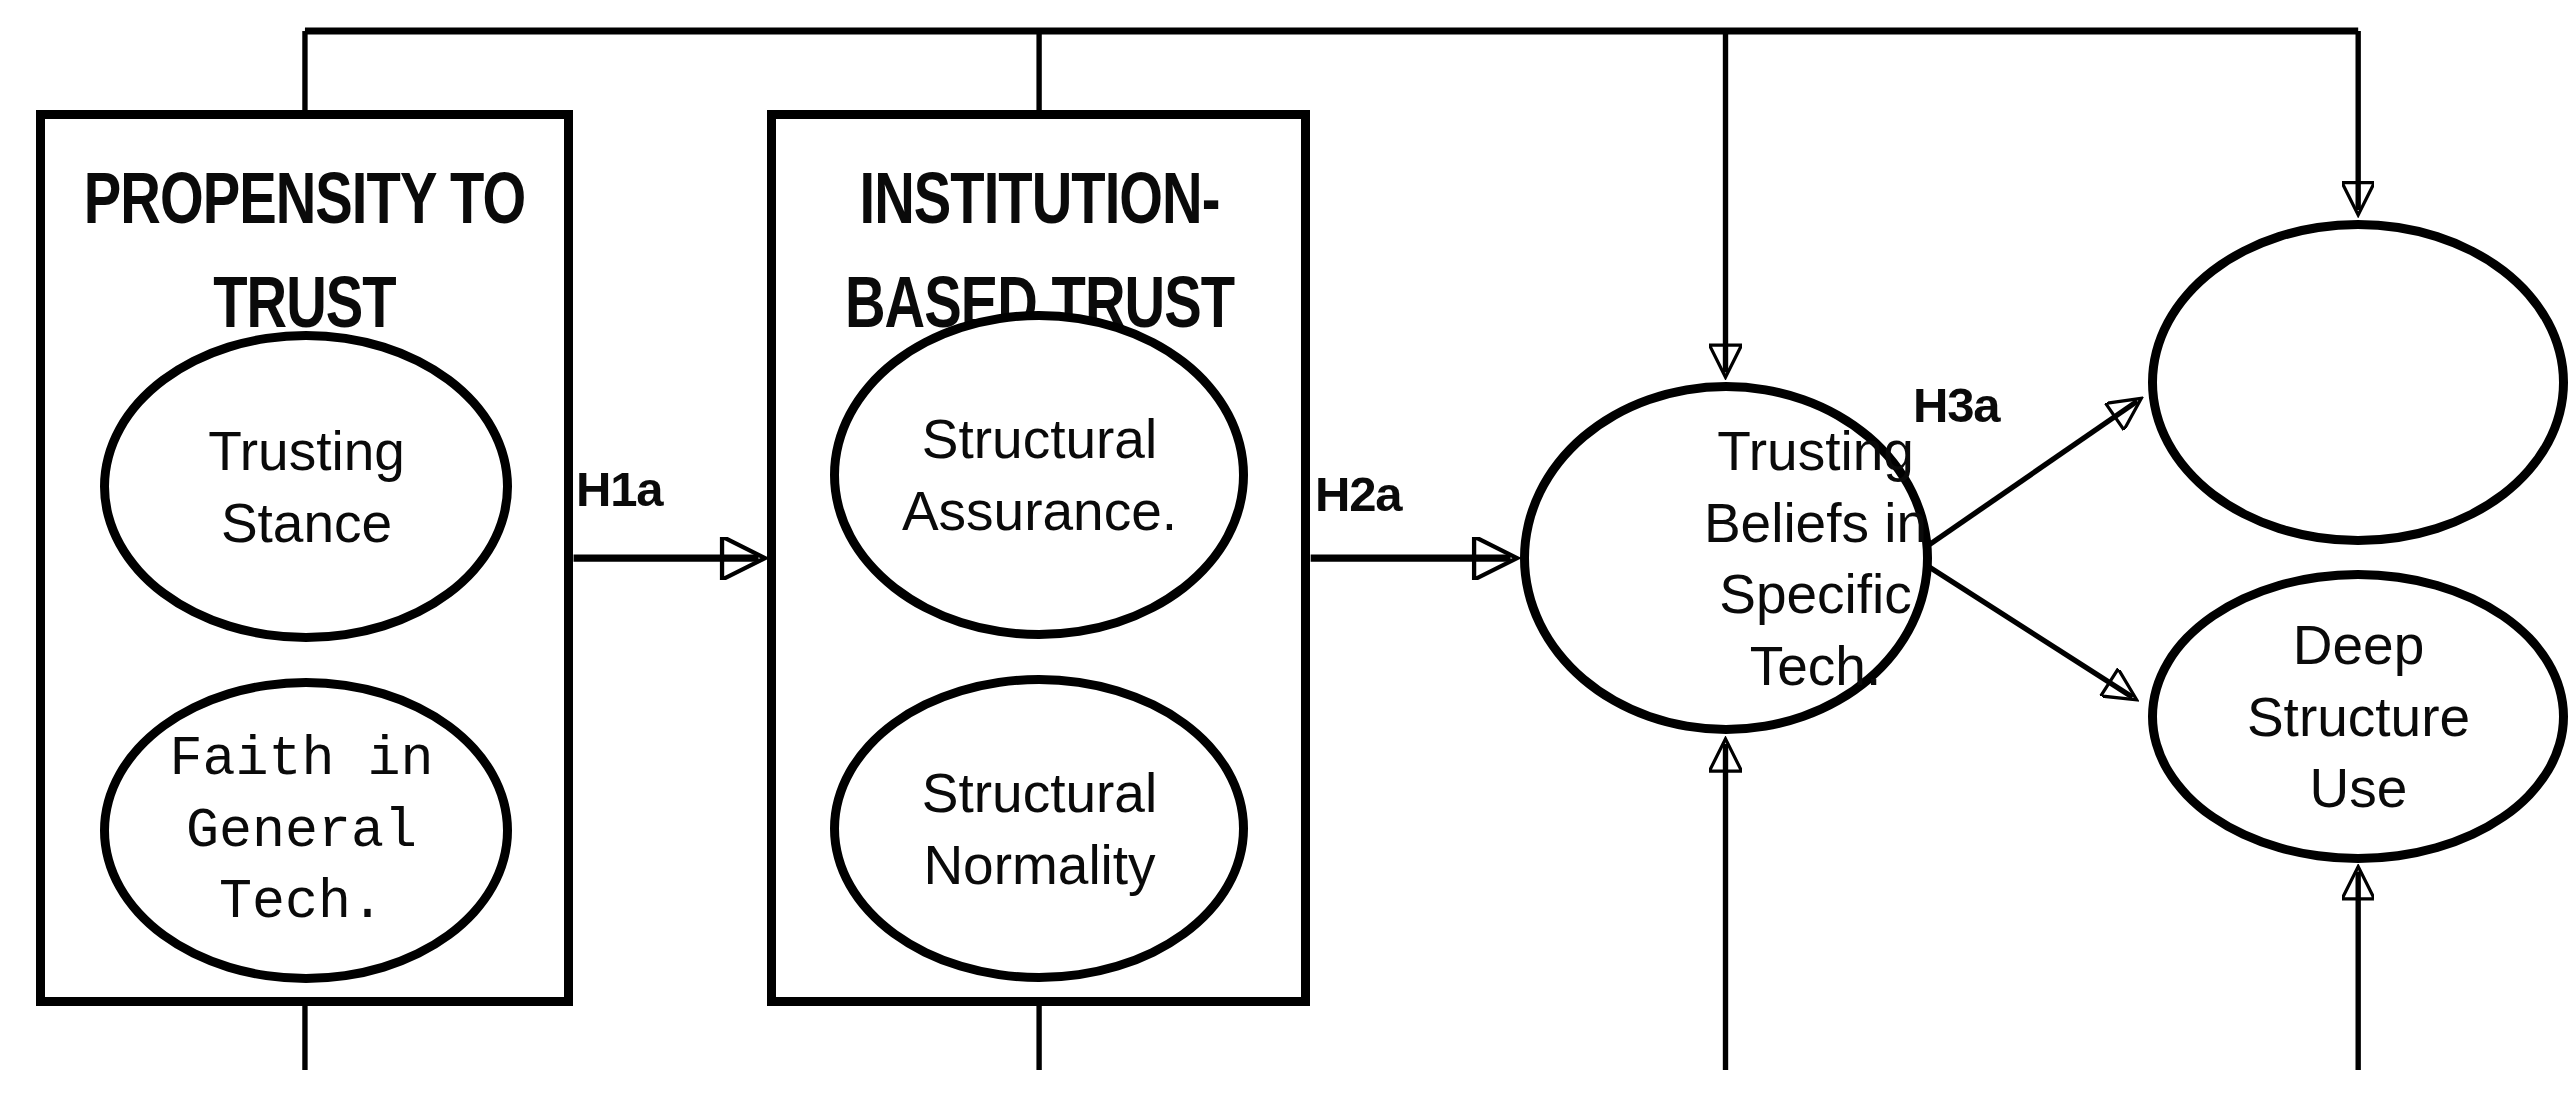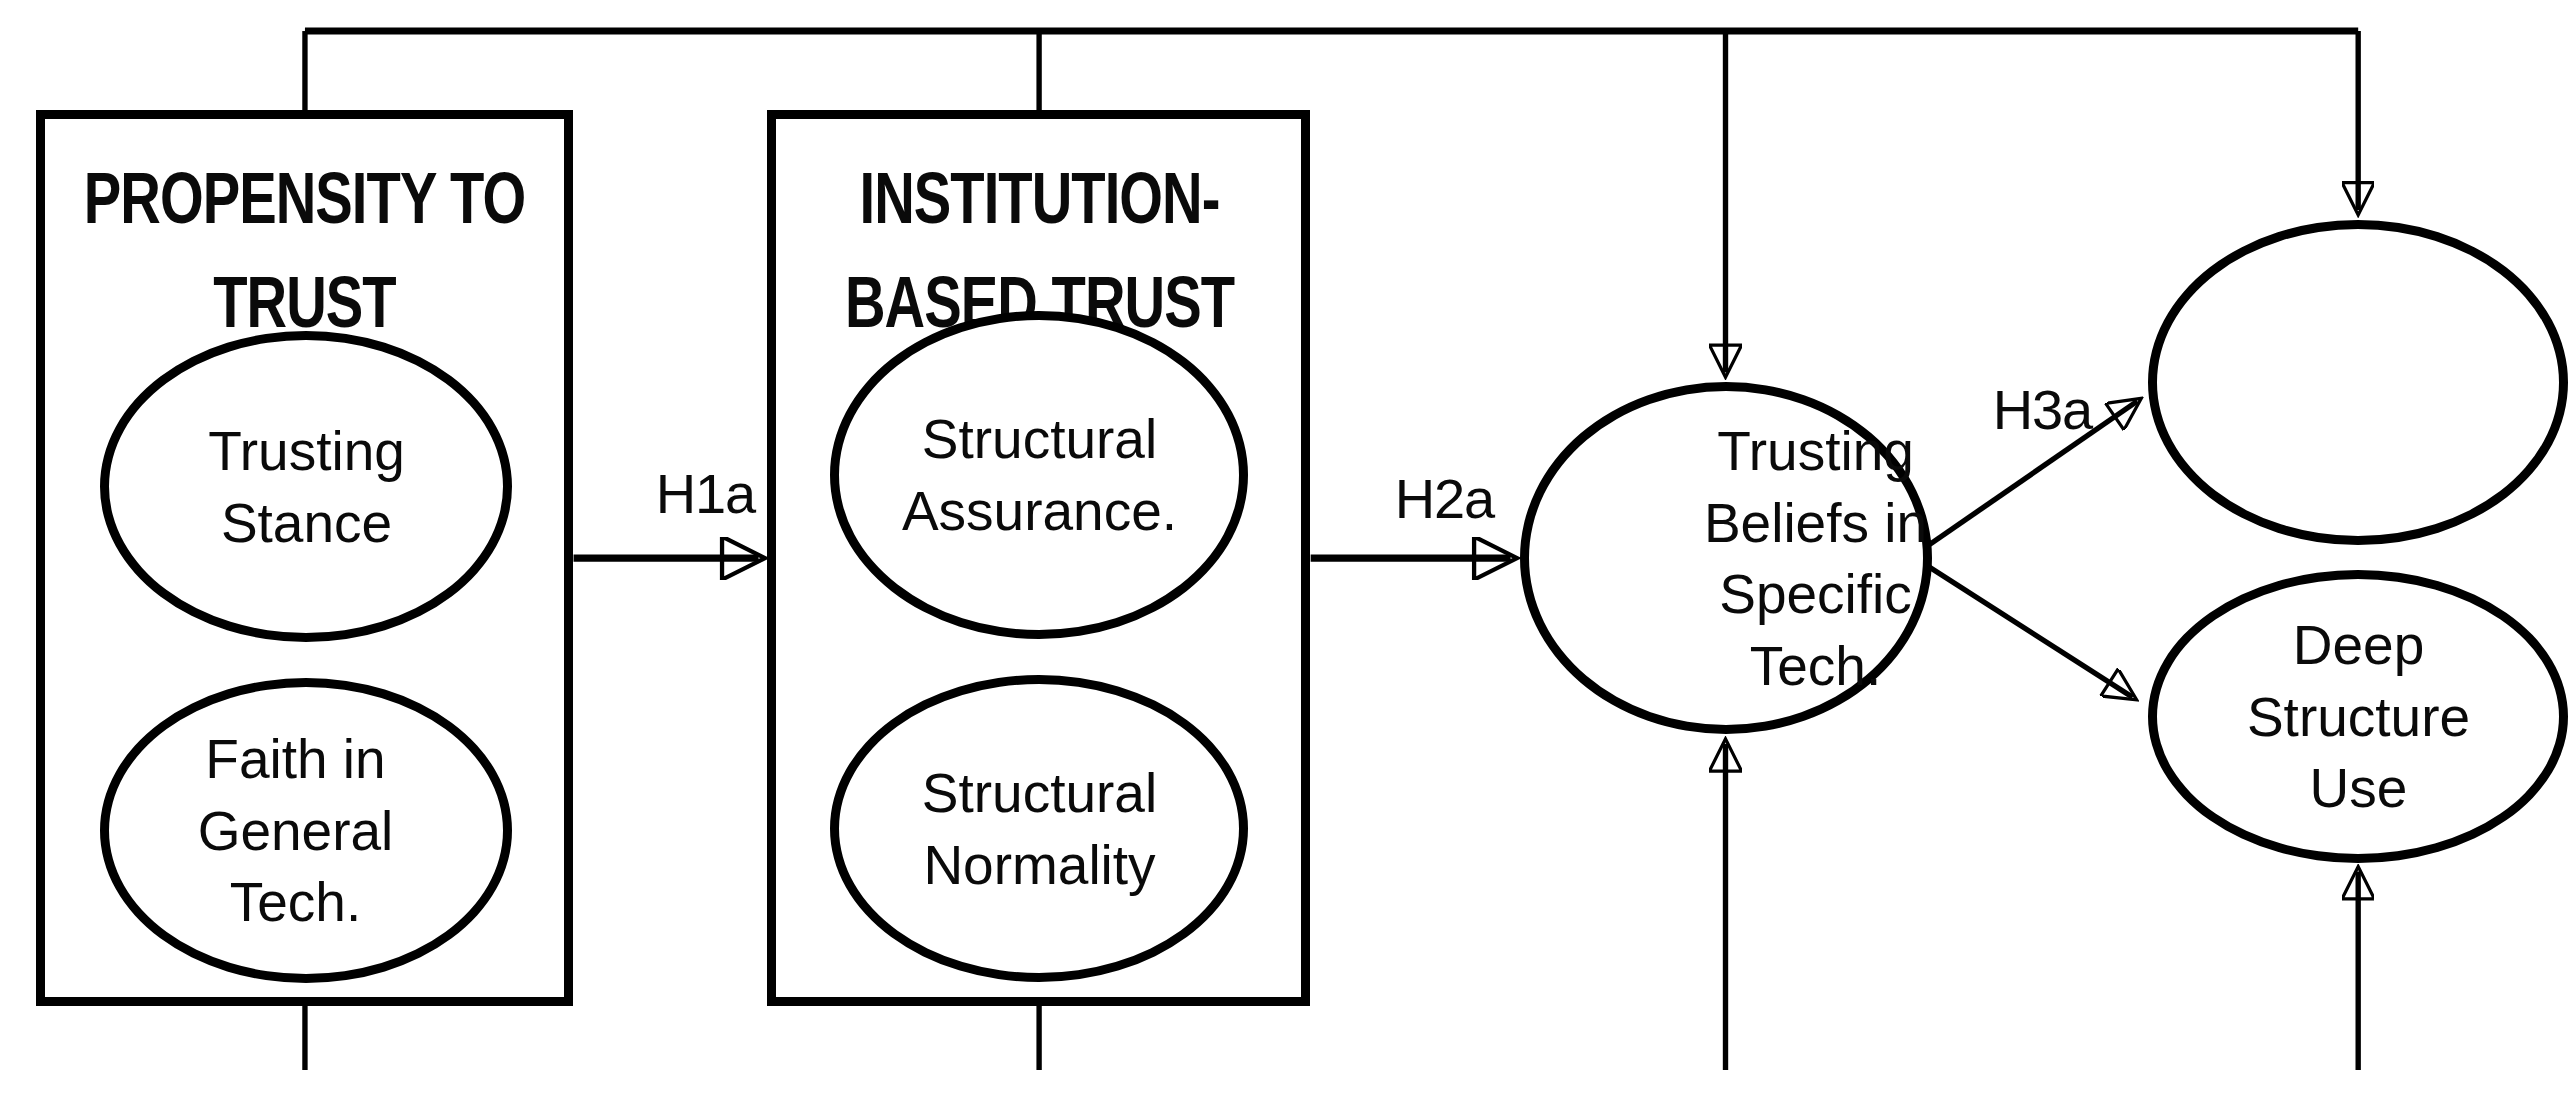--- a/index.html
+++ b/index.html
@@ -42,23 +42,23 @@
   .construct-label{
     position:absolute;
     width:311px;
     font-size:55px;
     line-height:1.3;
     text-align:center;
   }
   .hyp-label{
     position:absolute;
     width:179px;
-    font-size:56px;
-    font-weight:normal;
-    text-align:right;
+    font-size:49px;
+    font-weight:bold;
+    text-align:left;
     letter-spacing:-1.2px;
   }
 </style>
 </head>
 <body>
 
 <div class="canvas">
 
   <svg class="wires" viewBox="0 0 4314 1853">
     <defs>
@@ -85,21 +85,21 @@
     <path d="M3228 948 L3572 1168" stroke-width="9" marker-end="url(#arrow)"></path>
   </svg>
 
   <div class="group-box" style="left:36px;top:110px;width:537px;height:896px;"></div>
   <div class="box-title" style="left:-24px;top:146px;">PROPENSITY TO TRUST</div>
 
   <div class="ellipse" style="left:100px;top:331px;width:412px;height:311px;"></div>
   <div class="construct-label" style="left:151px;top:416px;">Trusting Stance</div>
 
   <div class="ellipse" style="left:100px;top:678px;width:412px;height:305px;"></div>
-  <div class="construct-label" style="left:140px;top:724px;">Faith in General Tech.</div>
+  <div class="construct-label" style="left:146px;top:724px;font-family:Liberation Mono, monospace;">Faith in General Tech.</div>
 
   <div class="group-box" style="left:767px;top:110px;width:543px;height:896px;"></div>
   <div class="box-title" style="left:711px;top:146px;">INSTITUTION-BASED TRUST</div>
 
   <div class="ellipse" style="left:830px;top:311px;width:418px;height:328px;"></div>
   <div class="construct-label" style="left:884px;top:404px;">Structural Assurance.</div>
 
   <div class="ellipse" style="left:830px;top:675px;width:418px;height:307px;"></div>
   <div class="construct-label" style="left:884px;top:758px;">Structural Normality</div>
 

